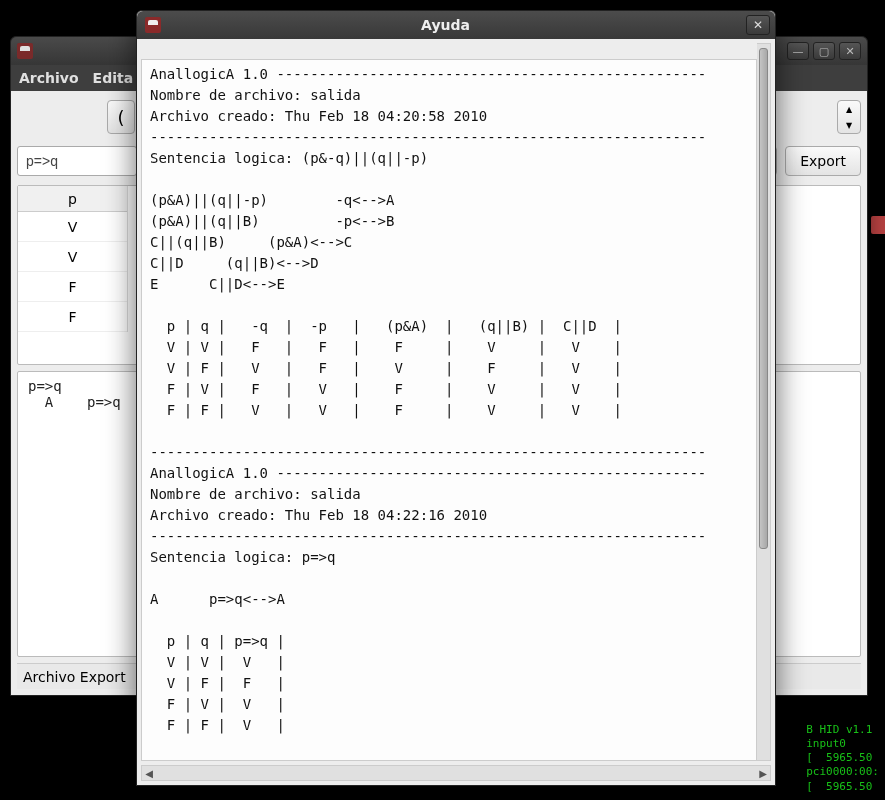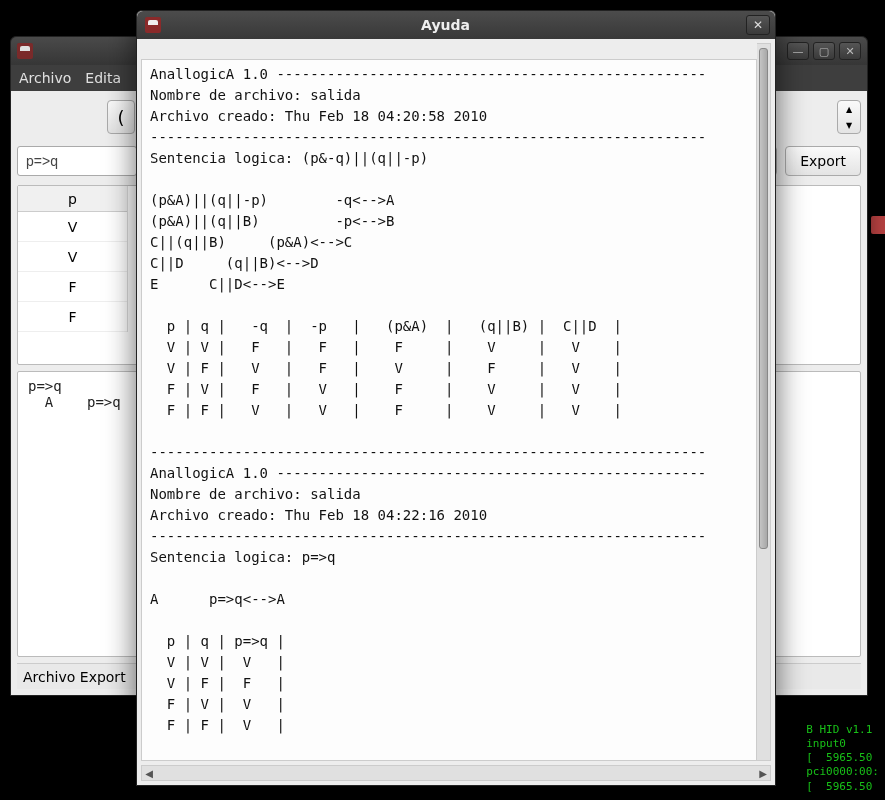--- a/index.html
+++ b/index.html
@@ -80,21 +80,21 @@
   .main-menu {
     height: 26px;
     background: #3e3e3e;
     color: #e0e0e0;
     display: flex;
     align-items: center;
     padding: 0 8px;
     gap: 14px;
     font-size: 14px;
   }
-  .main-menu span { cursor: pointer; }
+  .main-menu span { cursor: pointer; font-weight: bold; }
   .main-body {
     background: #ededed;
     height: calc(100% - 54px);
     display: flex;
     flex-direction: column;
     padding: 6px;
     gap: 6px;
   }
   .toolbar-row {
     height: 40px;

